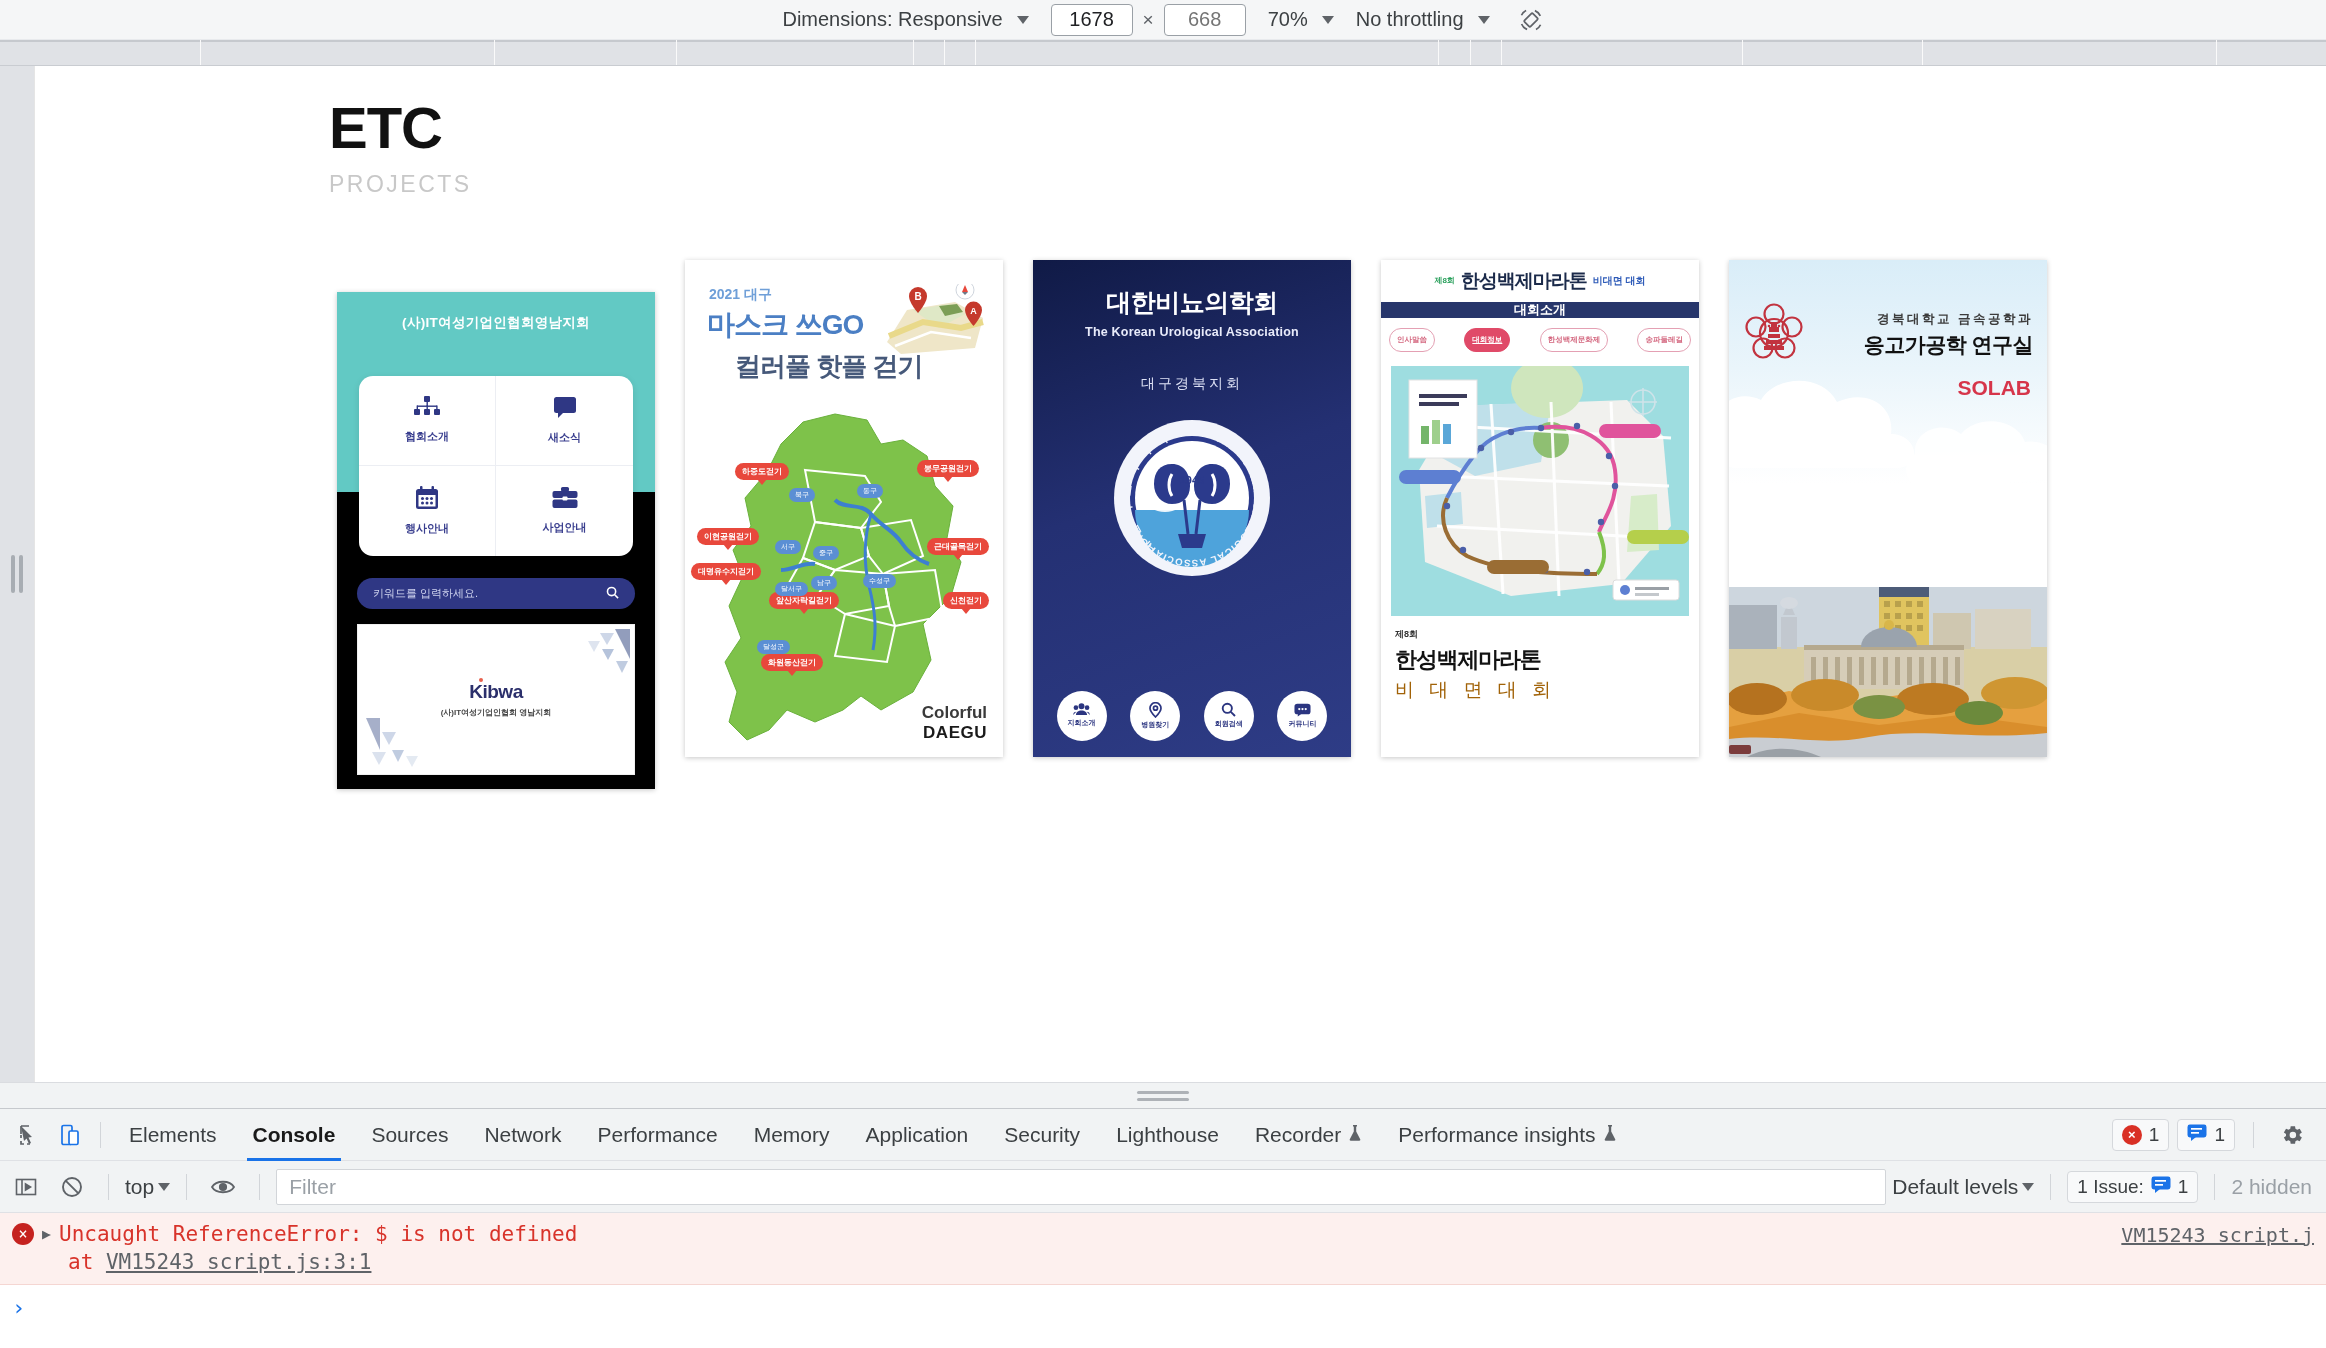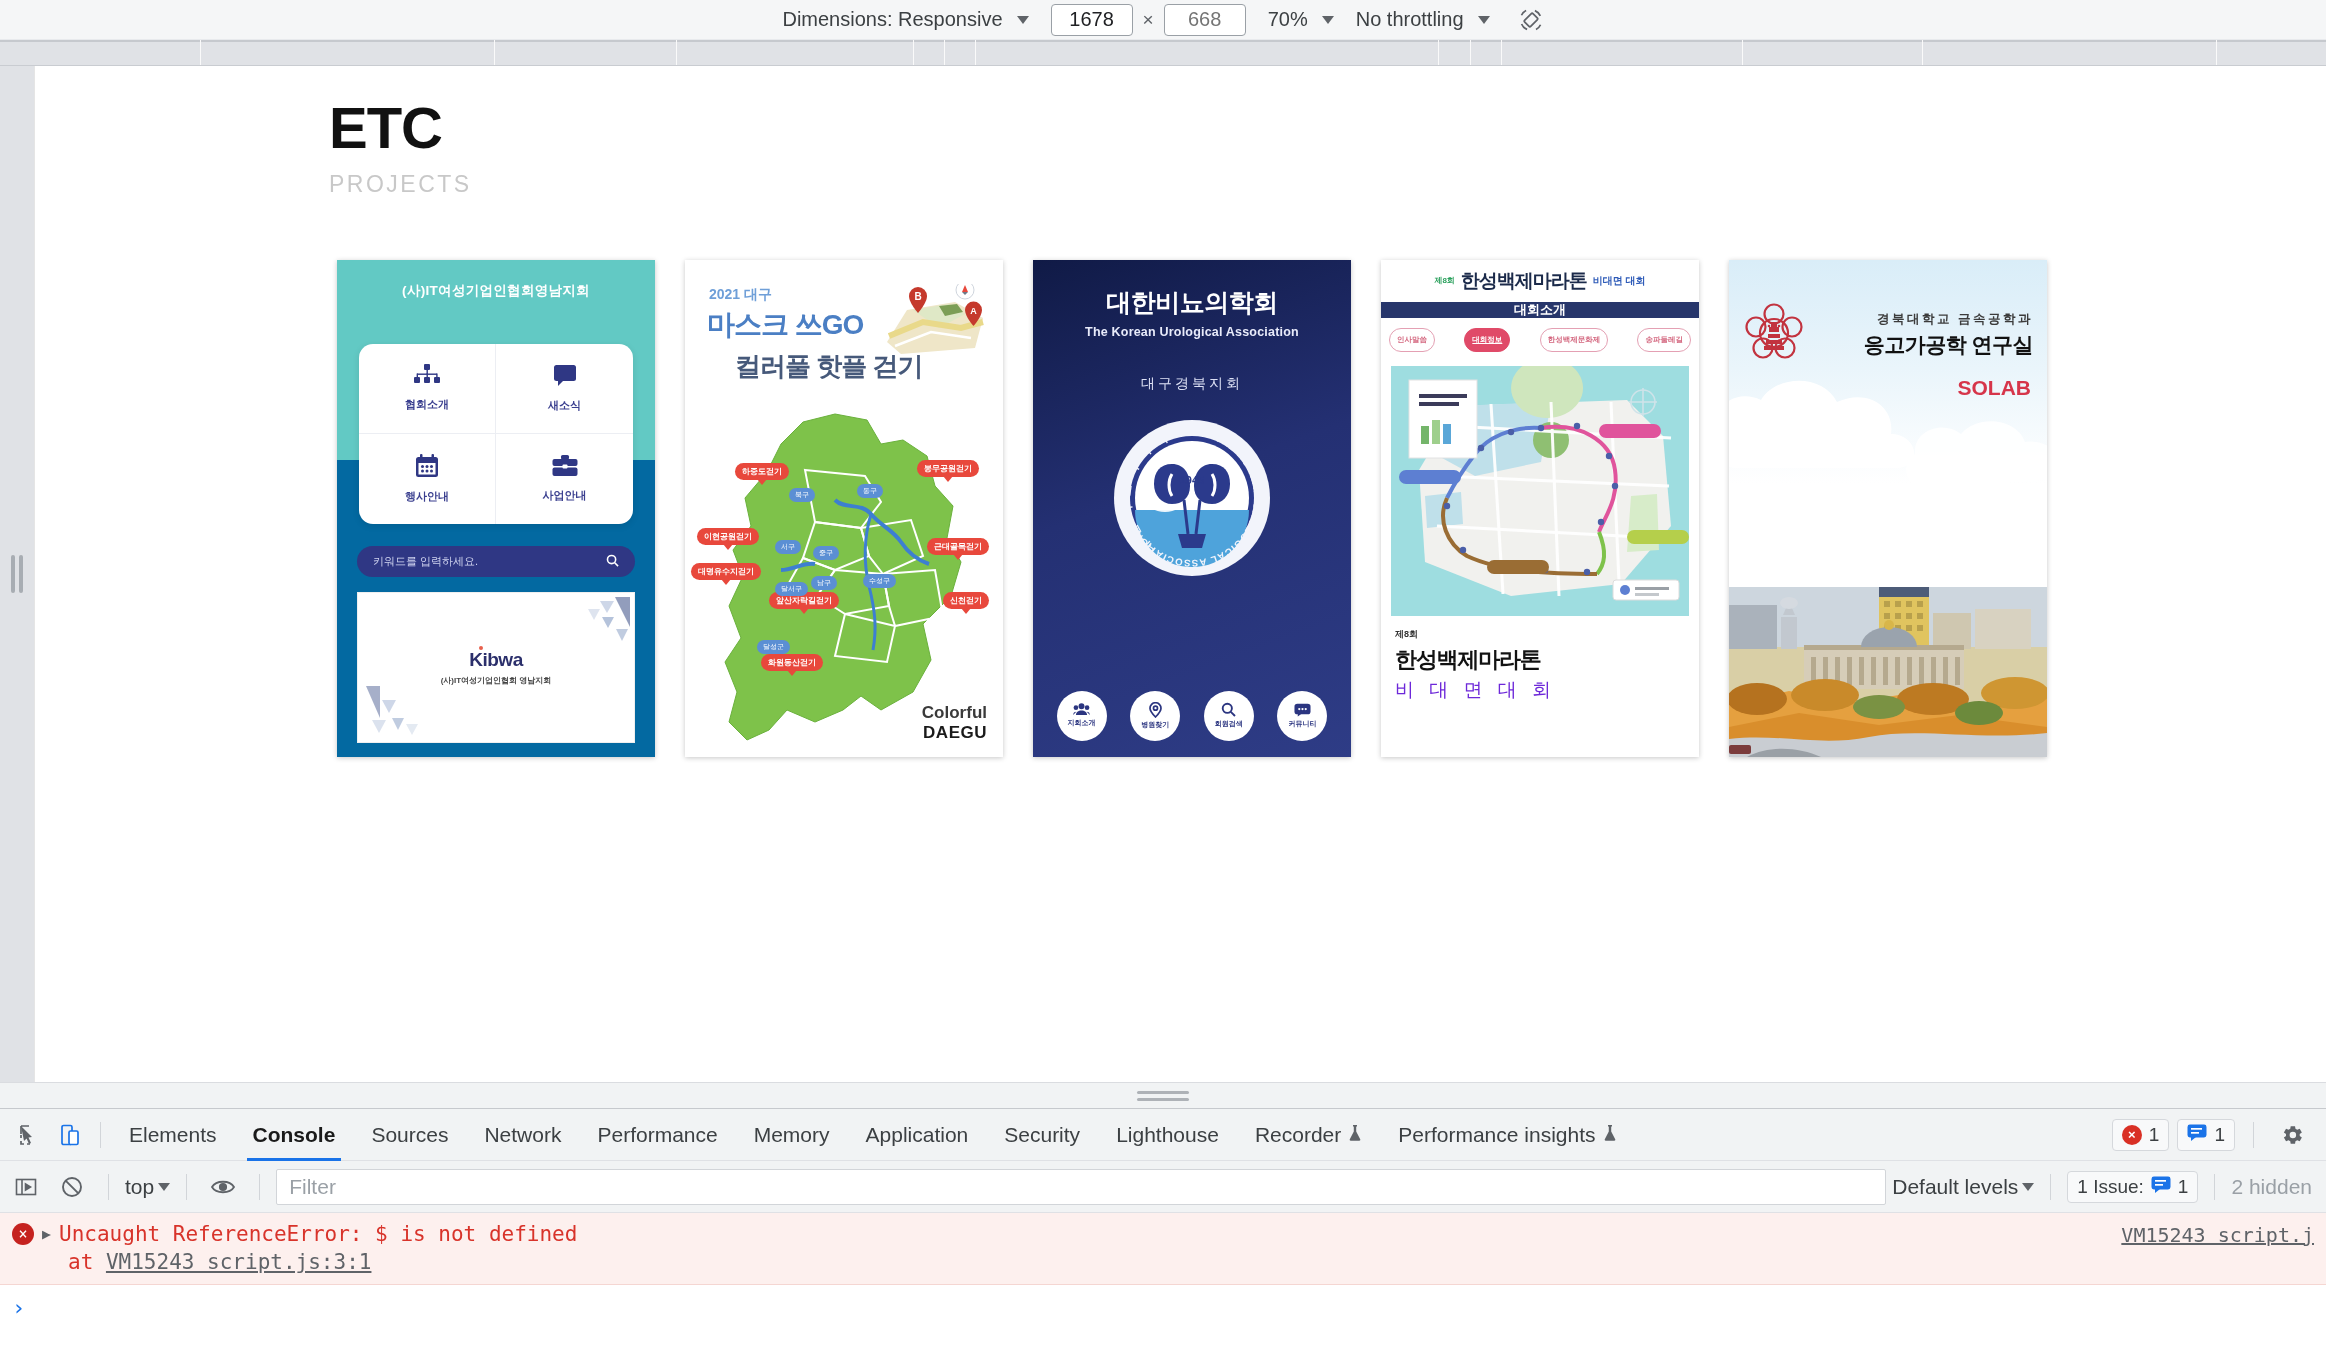--- a/index.html
+++ b/index.html
@@ -122,21 +122,21 @@
     width: 318px;
     height: 497px;
     background: #fff;
     box-shadow: 0 1px 5px rgba(0,0,0,0.22);
     overflow: hidden;
     position: relative;
     flex: 0 0 318px;
   }
 
   
-  .c1 { background:#0369a1; }
+  .c1 { background:#000000;margin-top:32px; }
   .c1-top {
     height: 200px; background: #62c9c4; position: relative;
   }
   .c1-title {
     color: #fff; font-size: 13.5px; text-align: center;
     padding-top: 22px; letter-spacing: .3px; font-weight: 600;
   }
   .c1-grid {
     position:absolute; top: 84px; left: 22px; right: 22px;
     background:#fff; border-radius: 14px;
@@ -217,21 +217,21 @@
   .c4-sub { font-size: 10px; font-weight:800; color:#2e5bb8;}
   .c4-bar { height: 16px; background:#27366b; color:#fff; display:flex; align-items:center; justify-content:center; font-size: 13px; font-weight:700;}
   .c4-pills { display:flex; gap: 5px; padding: 10px 8px 10px 8px; justify-content:space-between; }
   .pill { border:1px solid #e4a0b3; border-radius: 14px; color:#d4677f; font-size: 7.5px;
           padding: 6px 7px; font-weight:700; white-space:nowrap;}
   .pill.active { background:#e04a68; color:#fff; border-color:#e04a68;text-decoration:underline; }
   .c4-map { margin: 4px 10px 0 10px; height: 250px; background:#9edde0; position:relative; overflow:hidden;}
   .c4-foot { padding: 12px 0 0 14px; }
   .c4-foot .n { font-size: 9px; color:#333; font-weight:700;}
   .c4-foot .t1 { font-size: 22px; font-weight:900; color:#121212; letter-spacing:-1.2px; margin-top:4px;}
-  .c4-foot .t2 { font-size: 19px; color:#6d28d9; letter-spacing: 5px; margin-top: 2px;}
+  .c4-foot .t2 { font-size: 19px; color:#a16207; letter-spacing: 5px; margin-top: 2px;}
 
   
   .c5 { background: linear-gradient(180deg,#d9edf8 0%,#eaf5fb 22%,#ffffff 45%); }
   .c5-head { display:flex; align-items:center; gap:10px; padding: 42px 14px 0 14px; }
   .c5-txt { flex:1; text-align:right; }
   .c5-univ { font-size: 12.5px; color:#3b3b3b; letter-spacing: 2.5px; font-weight:600;}
   .c5-lab { font-size: 21px; color:#111; font-weight:900; letter-spacing:-.5px; margin-top: 3px;}
   .c5-solab { font-size: 21px; color:#d6354a; font-weight:700; text-align:right; padding: 8px 16px 0 0;}
   .c5-photo { position:absolute; left:0; right:0; bottom:0; height: 170px; overflow:hidden;}
 

